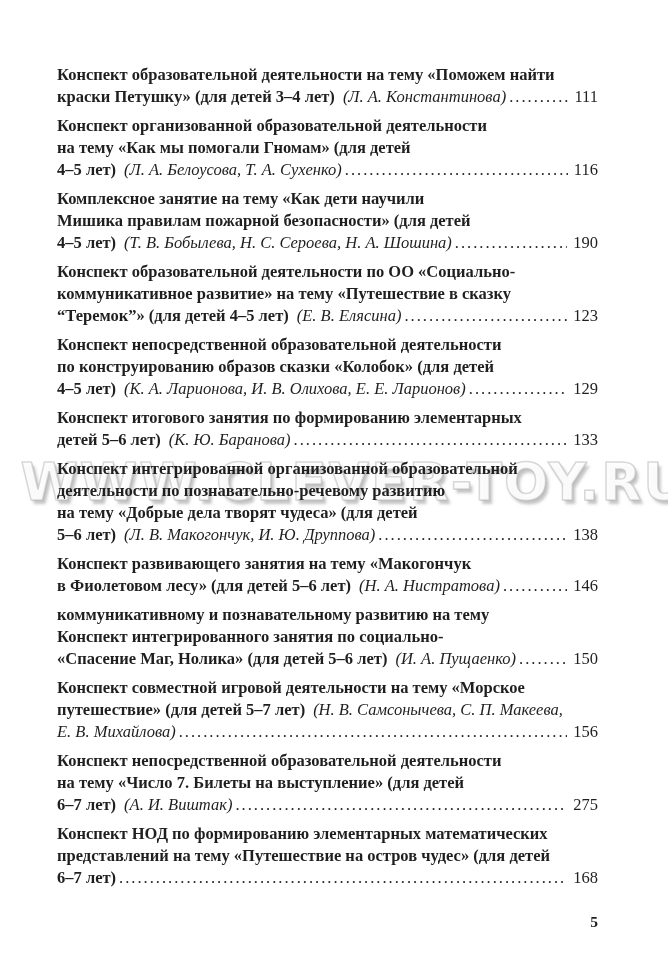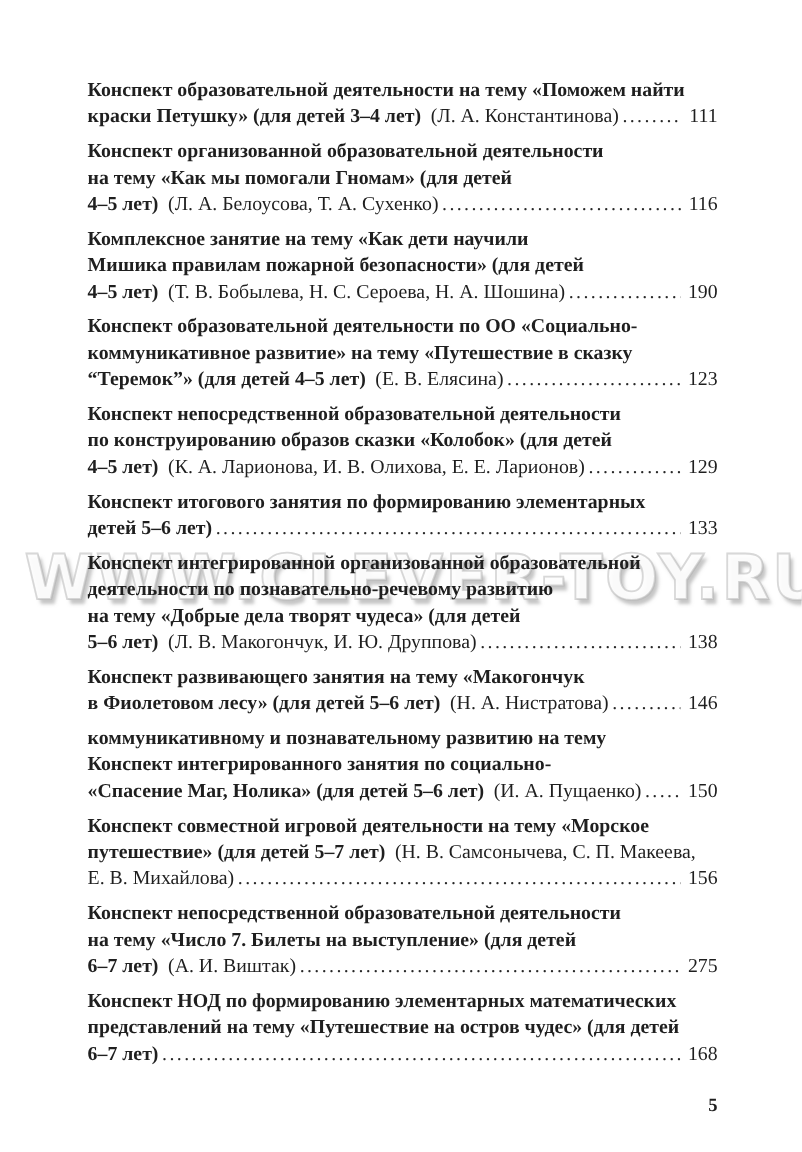--- a/index.html
+++ b/index.html
@@ -42,35 +42,35 @@
   }
   .content {
     position: absolute;
     top: 64px;
     left: 57px;
     width: 541px;
     z-index: 1;
   }
   .entry {
     margin-bottom: 7px;
-    margin-left: 16px;
   }
   .line {
     line-height: 22px;
     font-size: 16.5px;
     white-space: nowrap;
   }
   .line.last {
     display: flex;
     align-items: baseline;
   }
   .seg-b {
     font-weight: 700;
   }
   .seg-i {
+    font-style: italic;
     font-weight: 400;
   }
   .line .seg-i:not(:first-child) {
     margin-left: 8px;
   }
   .dots {
     flex: 1 1 auto;
     overflow: hidden;
     white-space: nowrap;
     margin-left: 3px;
@@ -147,20 +147,21 @@
           <span class="seg-b">4–5 лет)</span>
           <span class="seg-i">(К. А. Ларионова, И. В. Олихова, Е. Е. Ларионов)</span>
           <span class="dots"></span>
           <span class="pnum">129</span>
         </div>
       </div>
       <div class="entry">
         <div class="line"><span class="seg-b">Конспект итогового занятия по формированию элементарных</span></div>
         <div class="line last">
           <span class="seg-b">детей 5–6 лет)</span>
+          <span class="seg-i">(К. Ю. Баранова)</span>
           <span class="dots"></span>
           <span class="pnum">133</span>
         </div>
       </div>
       <div class="entry">
         <div class="line"><span class="seg-b">Конспект интегрированной организованной образовательной</span></div>
         <div class="line"><span class="seg-b">деятельности по познавательно-речевому развитию</span></div>
         <div class="line"><span class="seg-b">на тему «Добрые дела творят чудеса» (для детей</span></div>
         <div class="line last">
           <span class="seg-b">5–6 лет)</span>

